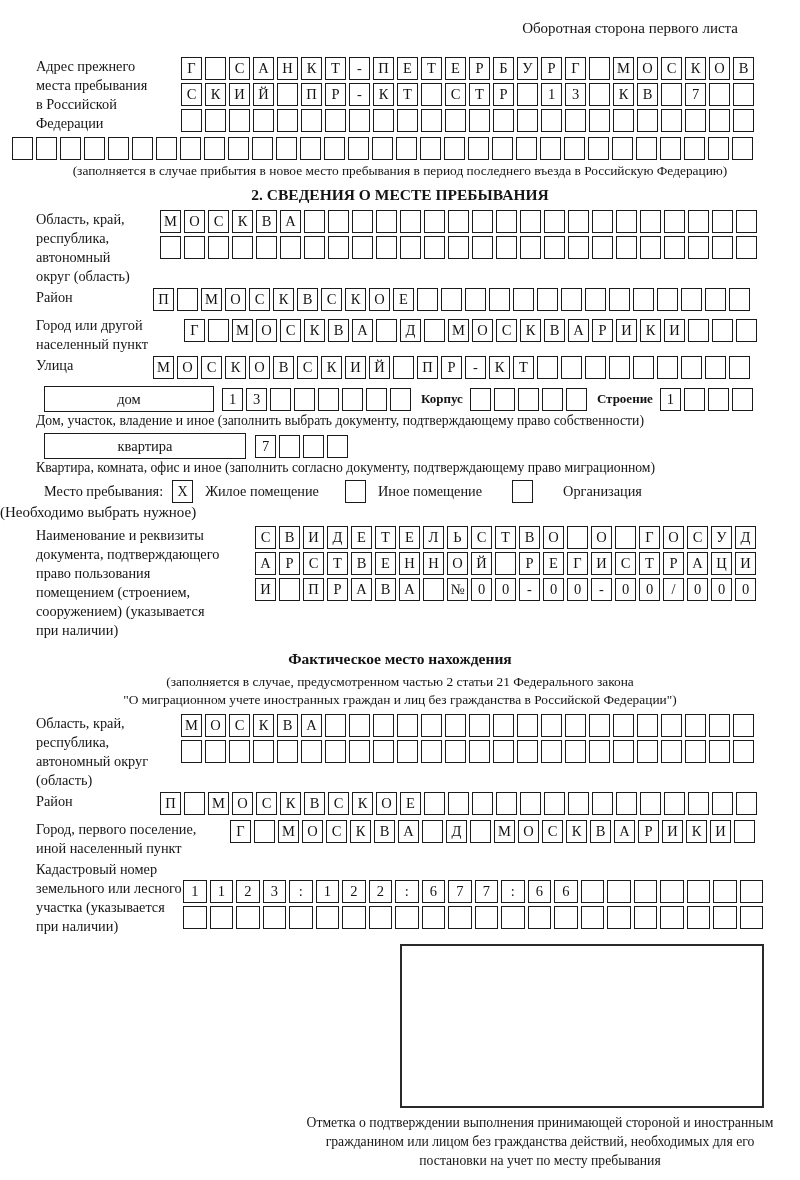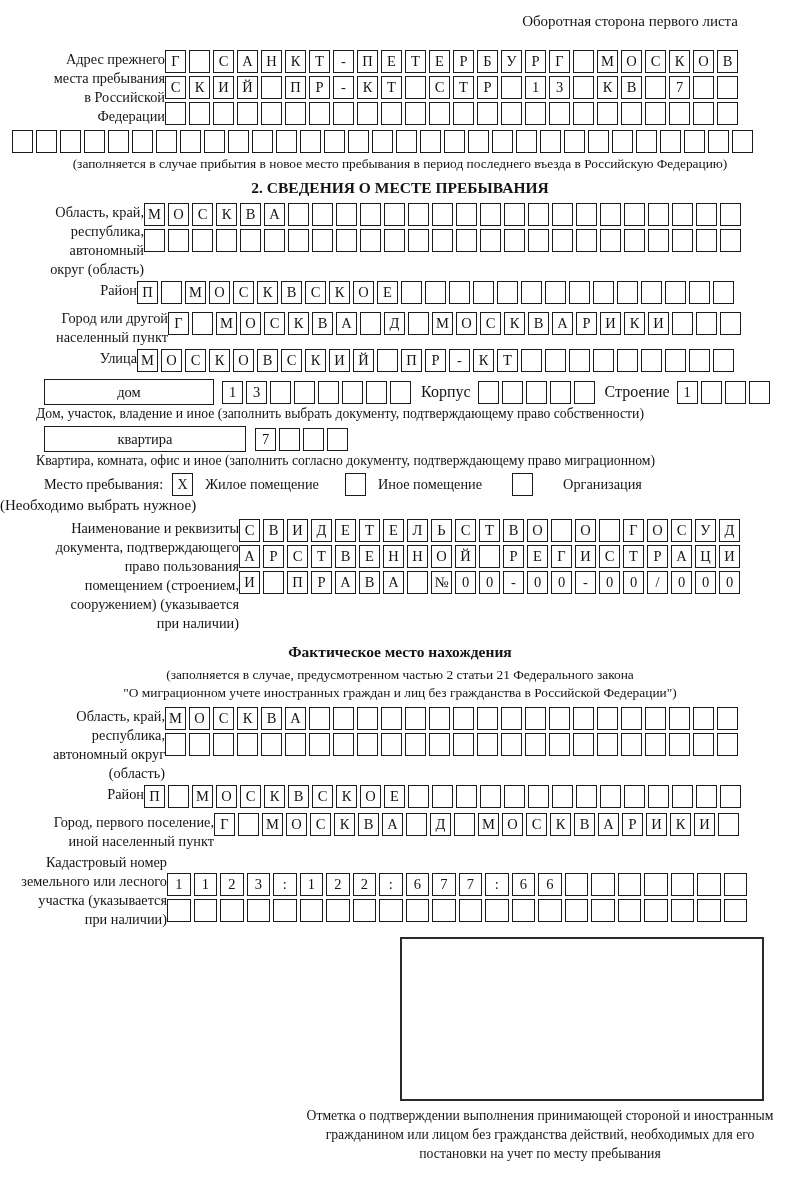--- a/index.html
+++ b/index.html
@@ -1,38 +1,38 @@
 <!DOCTYPE html>
 <html><head>
 <meta charset="utf-8">
 <style>
   html,body{margin:0;padding:0;background:#fff;}
   body{width:800px;height:1180px;overflow:hidden;color:#141414;
        font-family:"Liberation Serif","DejaVu Serif",serif;}
-  .title{text-align:right;padding:13px 62px 0 0;font-size:15px;}
-  .block{display:flex;align-items:flex-start;padding-left:20px;text-align:right;}
+  .title{text-align:right;padding:20px 62px 0 0;font-size:15px;}
+  .block{display:flex;align-items:flex-start;padding-left:36px;}
   .lbl{font-size:14.3px;line-height:19px;white-space:pre-line;flex-shrink:0;}
   .rows{display:flex;flex-direction:column;}
   .cellrow{display:flex;gap:3px;margin-bottom:3px;}
   .cell{width:19px;height:21px;border:1.5px solid #1b1b1b;flex-shrink:0;
         display:inline-flex;align-items:center;justify-content:center;
         font-size:14.5px;line-height:21px;}
   .wide .cell{width:21.5px;}
   .fullrow{padding-left:12px;margin-top:2px;}
   .note{font-size:13.4px;text-align:center;margin-top:2px;}
   .heading{font-weight:bold;font-size:15.5px;text-align:center;margin:7px 0 6px 0;}
   .w145{width:145px;} .w124{width:124px;} .w117{width:117px;} .w148{width:148px;}
   .w219{width:219px;} .w194{width:194px;} .w147{width:147px;}
   .mt4{margin-top:4px;} .mt2{margin-top:2px;}
   .inlinerow{display:flex;align-items:center;padding-left:44px;}
   .namedbox{border:1.5px solid #1b1b1b;height:24px;display:flex;align-items:center;
             justify-content:center;font-size:14.5px;flex-shrink:0;}
   .housebox{width:168px;margin-right:8px;}
   .aptbox{width:200px;margin-right:9px;}
-  .inl-lbl{font-size:16px;margin:0 7px 0 10px;}
+  .inl-lbl{font-size:13px;margin:0 7px 0 10px;font-weight:bold;}
   .sidecap{font-size:13.7px;padding-left:36px;margin:1px 0 4px 0;}
   .chk{width:19px;height:21px;border:1.5px solid #1b1b1b;display:inline-flex;
        align-items:center;justify-content:center;font-size:14px;flex-shrink:0;}
   .opt{font-size:14.3px;}
   .staylbl{font-size:14.3px;margin-right:9px;}
   .gap12{margin-left:12px;} .gap26{margin-left:26px;} .gap30{margin-left:30px;}
   .choose-note{font-size:15px;margin:1px 0 5px 0;}
   .offset1{margin-top:20px;}
   .stamp-wrap{margin-left:400px;margin-top:8px;}
   .stamp-box{width:360px;height:160px;border:2px solid #2a2a2a;}

